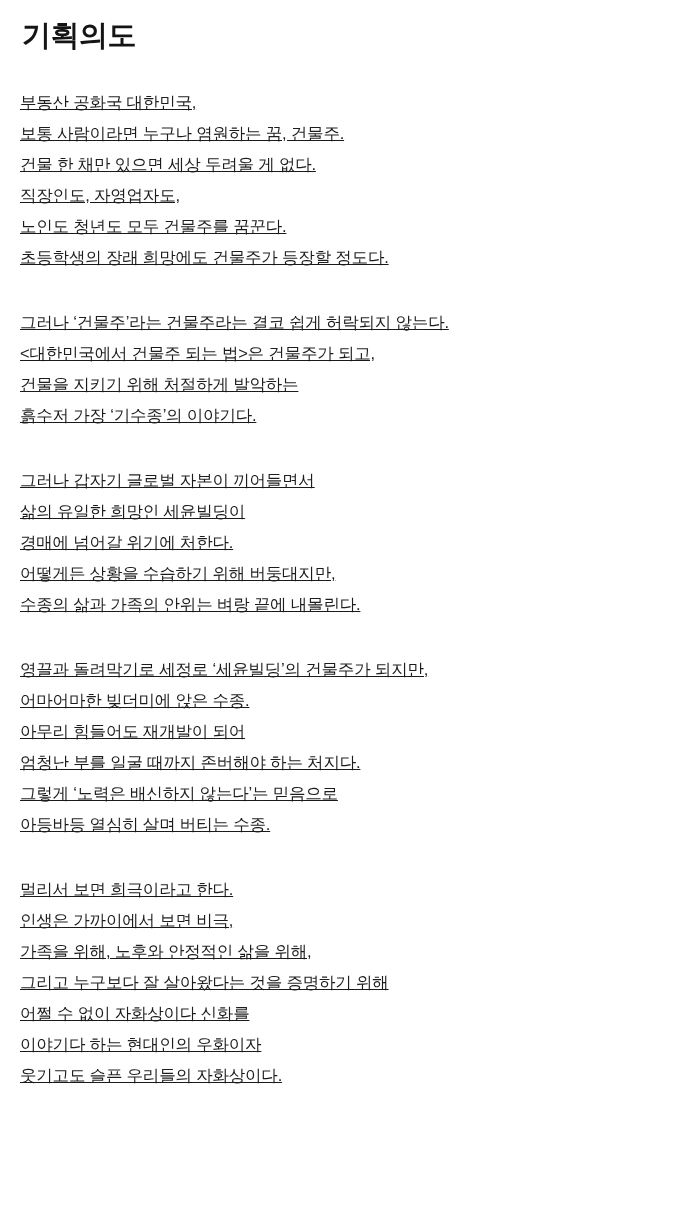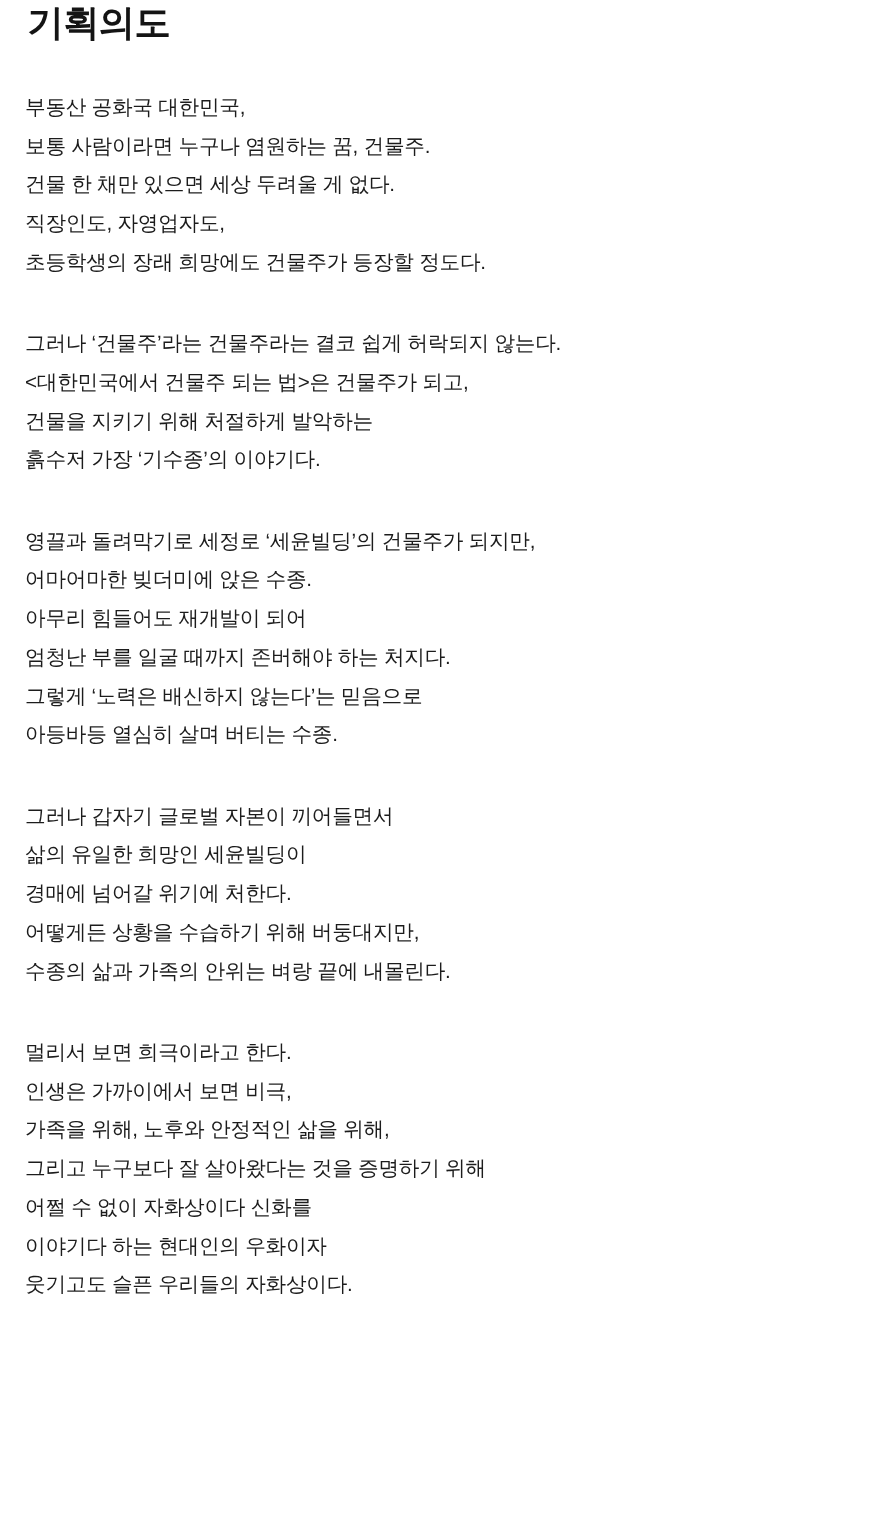--- a/index.html
+++ b/index.html
@@ -10,32 +10,33 @@
   body {
     width: 700px;
     min-height: 1227px;
     font-family: "Liberation Sans", sans-serif;
     color: #1a1a1a;
     -webkit-font-smoothing: antialiased;
   }
   .page {
     width: 700px;
     box-sizing: border-box;
-    padding: 2px 20px 14px 20px;
+    padding: 18px 20px 14px 20px;
   }
   .doc-title {
     font-size: 29px;
     font-weight: bold;
     letter-spacing: -0.5px;
     color: #141414;
     margin: 0 0 34px 2px;
     line-height: 1.2;
   }
   .body-block {
     margin: 0 0 34px 0;
+    text-decoration: underline;
   }
   .body-block:last-child {
     margin-bottom: 0;
   }
   .line {
     font-size: 16.5px;
     line-height: 31px;
     color: #1c1c1c;
     white-space: pre-wrap;
     letter-spacing: -0.2px;
@@ -45,42 +46,43 @@
 <body>
 
 <div class="page">
   <h1 class="doc-title">기획의도</h1>
   <div id="body-container">
       <div class="body-block">
         <div class="line">부동산 공화국 대한민국,</div>
         <div class="line">보통 사람이라면 누구나 염원하는 꿈, 건물주.</div>
         <div class="line">건물 한 채만 있으면 세상 두려울 게 없다.</div>
         <div class="line">직장인도, 자영업자도,</div>
+        <div class="line">노인도 청년도 모두 건물주를 꿈꾼다.</div>
         <div class="line">초등학생의 장래 희망에도 건물주가 등장할 정도다.</div>
       </div>
       <div class="body-block">
         <div class="line">그러나 ‘건물주’라는 건물주라는 결코 쉽게 허락되지 않는다.</div>
         <div class="line">&lt;대한민국에서 건물주 되는 법&gt;은 건물주가 되고,</div>
         <div class="line">건물을 지키기 위해 처절하게 발악하는</div>
         <div class="line">흙수저 가장 ‘기수종’의 이야기다.</div>
       </div>
       <div class="body-block">
+        <div class="line">그러나 갑자기 글로벌 자본이 끼어들면서</div>
+        <div class="line">삶의 유일한 희망인 세윤빌딩이</div>
+        <div class="line">경매에 넘어갈 위기에 처한다.</div>
+        <div class="line">어떻게든 상황을 수습하기 위해 버둥대지만,</div>
+        <div class="line">수종의 삶과 가족의 안위는 벼랑 끝에 내몰린다.</div>
+      </div>
+      <div class="body-block">
         <div class="line">영끌과 돌려막기로 세정로 ‘세윤빌딩’의 건물주가 되지만,</div>
         <div class="line">어마어마한 빚더미에 앉은 수종.</div>
         <div class="line">아무리 힘들어도 재개발이 되어</div>
         <div class="line">엄청난 부를 일굴 때까지 존버해야 하는 처지다.</div>
         <div class="line">그렇게 ‘노력은 배신하지 않는다’는 믿음으로</div>
         <div class="line">아등바등 열심히 살며 버티는 수종.</div>
-      </div>
-      <div class="body-block">
-        <div class="line">그러나 갑자기 글로벌 자본이 끼어들면서</div>
-        <div class="line">삶의 유일한 희망인 세윤빌딩이</div>
-        <div class="line">경매에 넘어갈 위기에 처한다.</div>
-        <div class="line">어떻게든 상황을 수습하기 위해 버둥대지만,</div>
-        <div class="line">수종의 삶과 가족의 안위는 벼랑 끝에 내몰린다.</div>
       </div>
       <div class="body-block">
         <div class="line">멀리서 보면 희극이라고 한다.</div>
         <div class="line">인생은 가까이에서 보면 비극,</div>
         <div class="line">가족을 위해, 노후와 안정적인 삶을 위해,</div>
         <div class="line">그리고 누구보다 잘 살아왔다는 것을 증명하기 위해</div>
         <div class="line">어쩔 수 없이 자화상이다 신화를</div>
         <div class="line">이야기다 하는 현대인의 우화이자</div>
         <div class="line">웃기고도 슬픈 우리들의 자화상이다.</div>
       </div>

